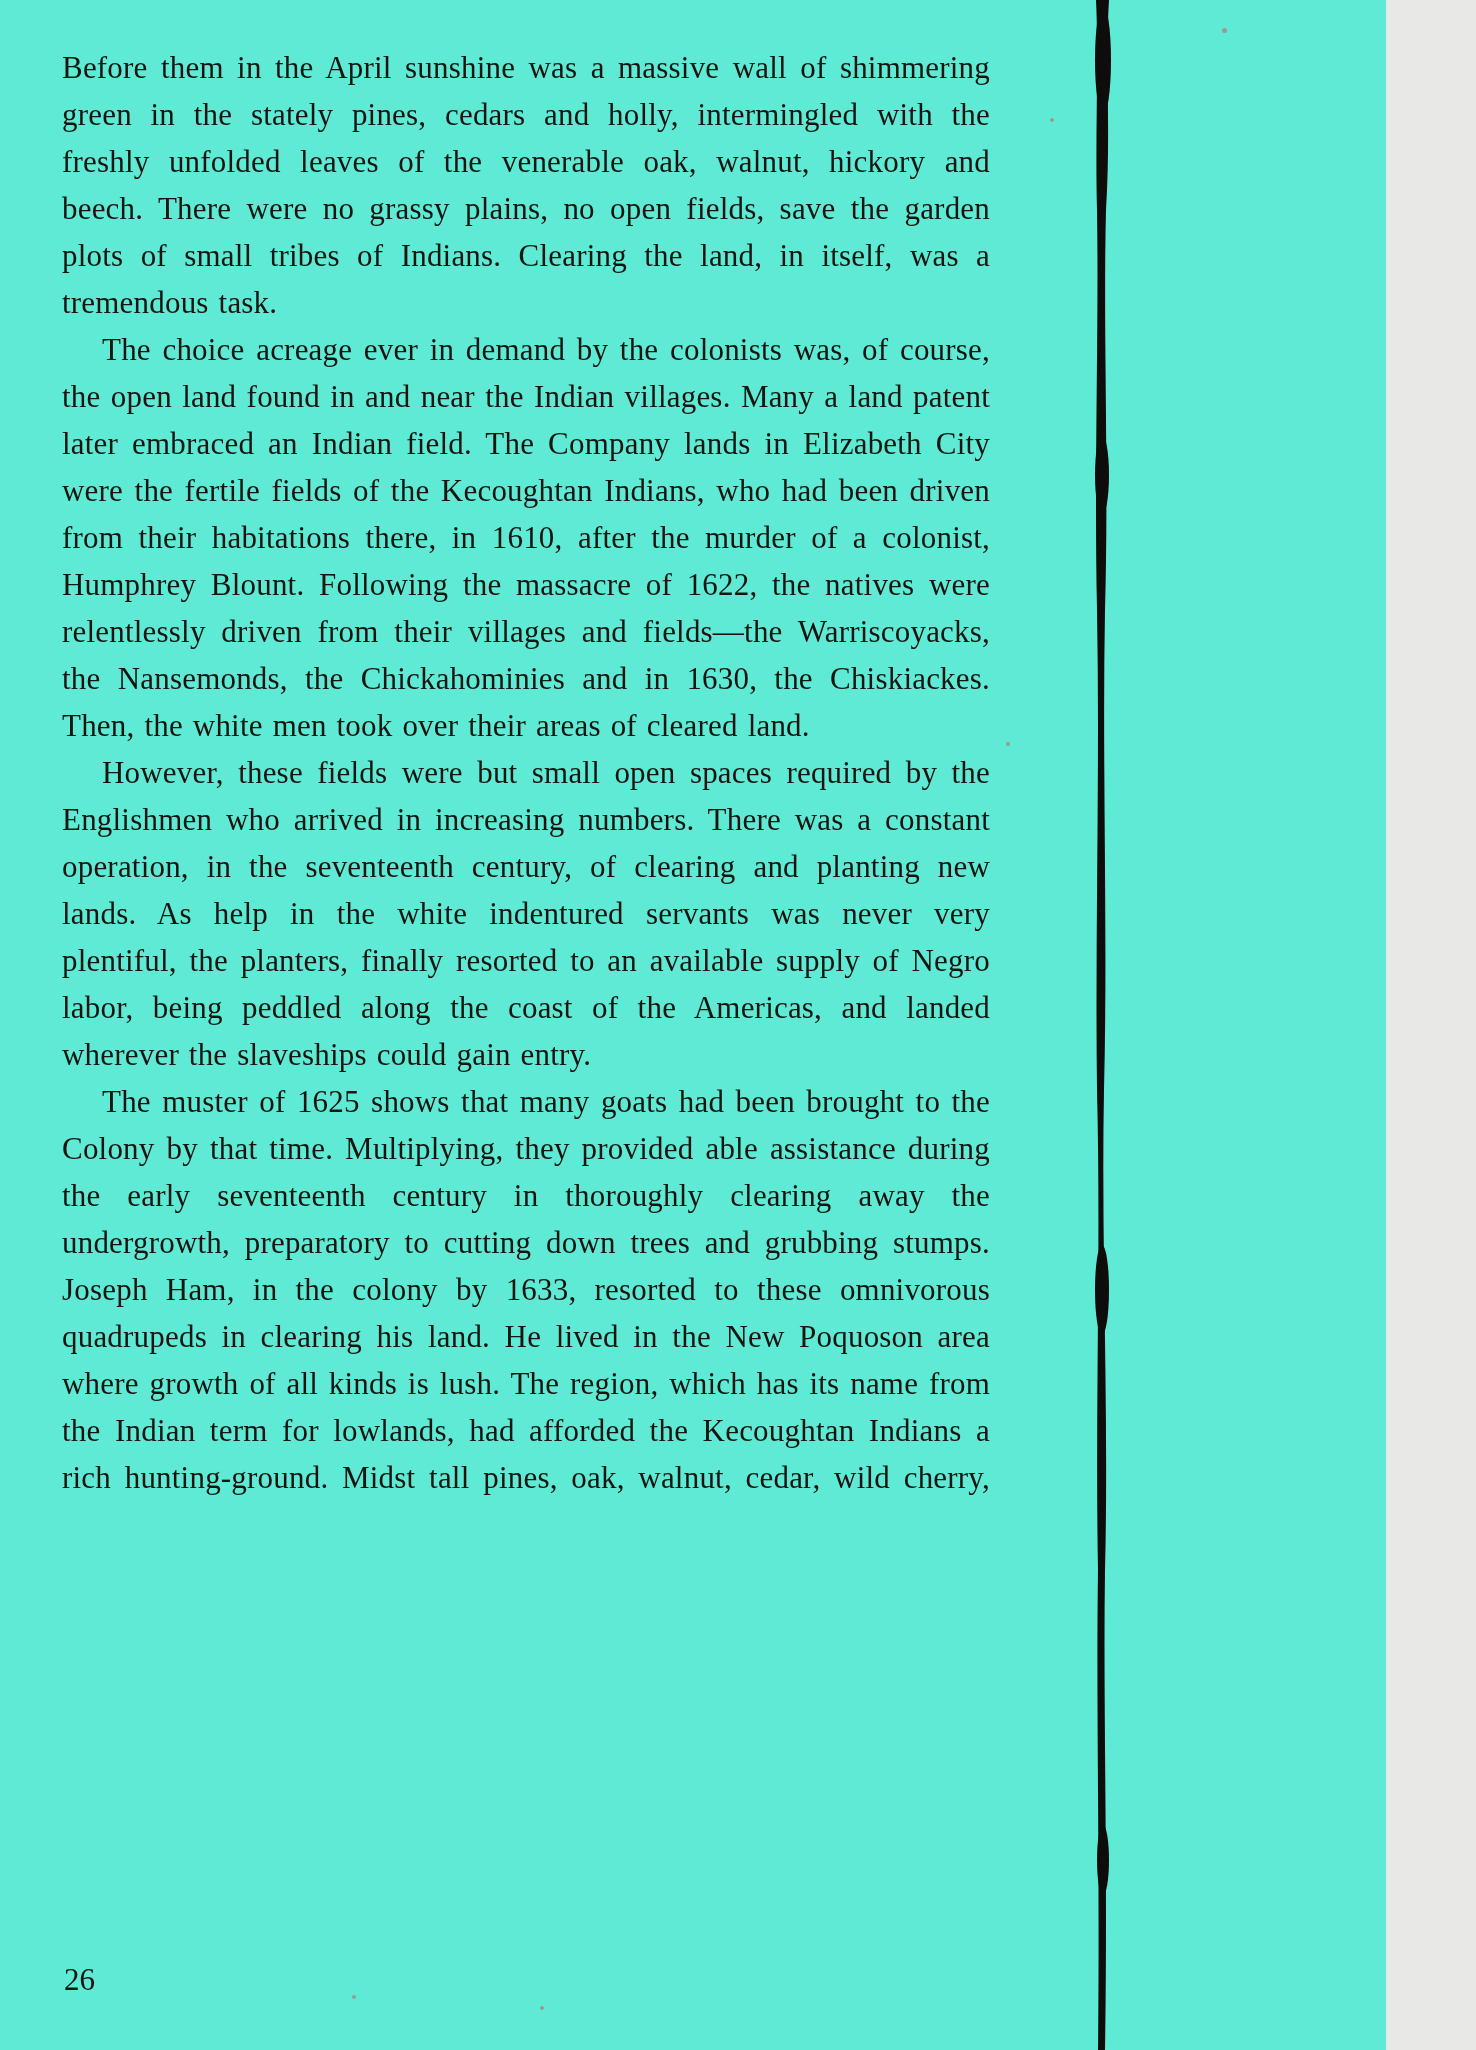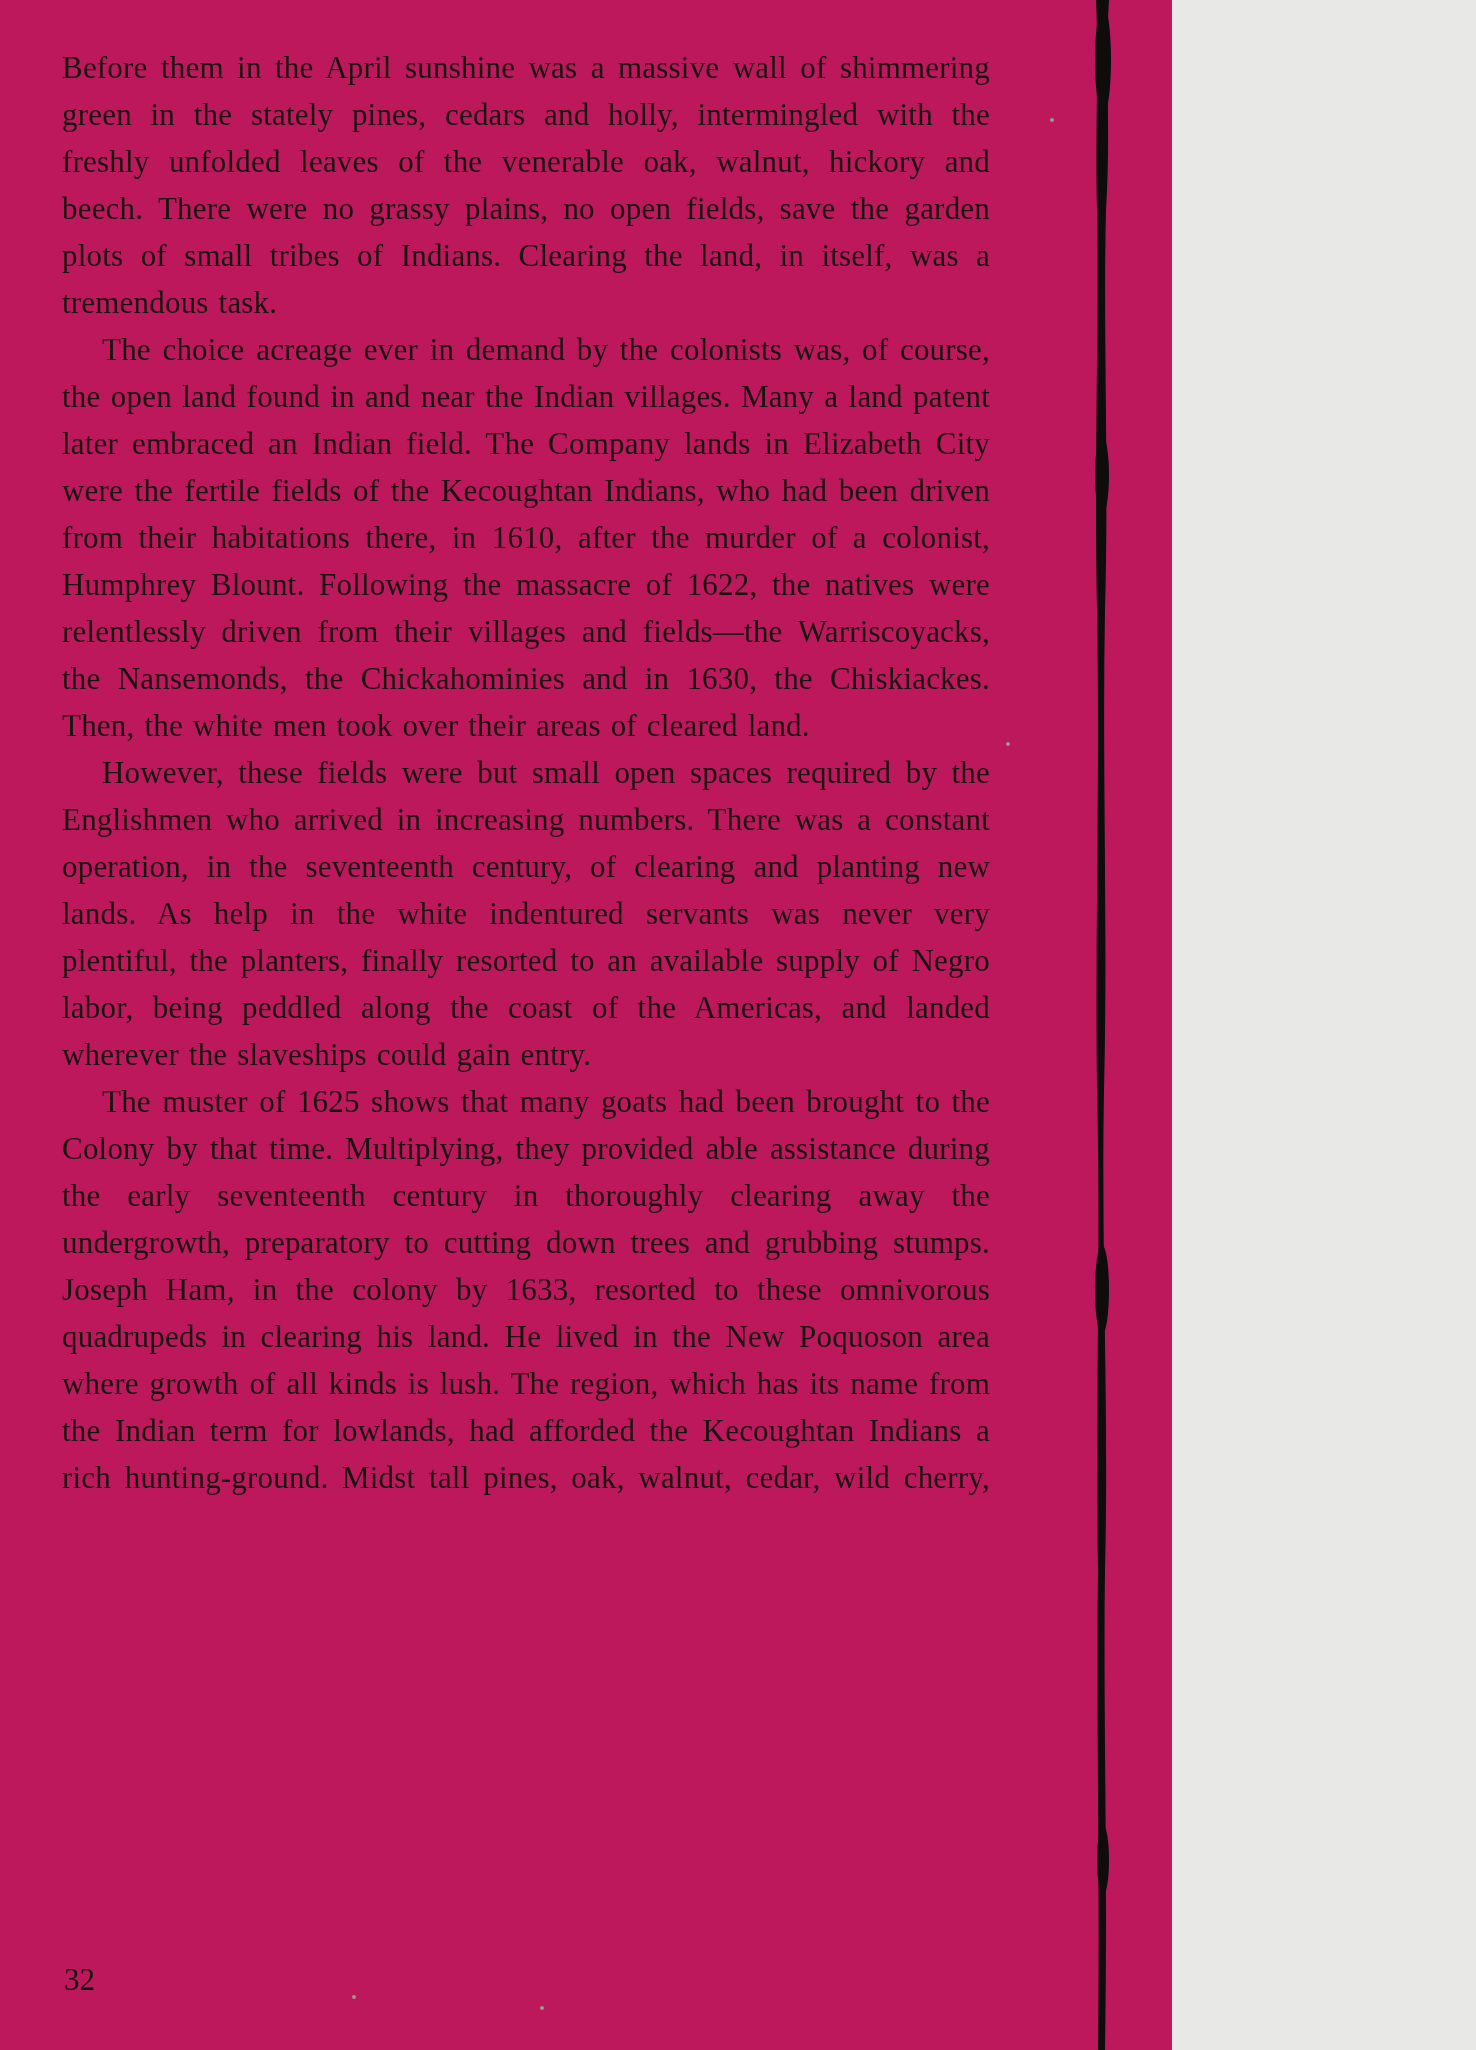--- a/index.html
+++ b/index.html
@@ -2,23 +2,23 @@
 <html><head>
 <meta charset="utf-8">
 <style>
   html, body {
     margin: 0;
     padding: 0;
     background: #e8e8e6;
   }
   .page {
     position: relative;
-    width: 1172px;
+    width: 1386px;
     height: 2050px;
-    background: #be185d;
+    background: #5eead4;
     font-family: "Liberation Serif", "DejaVu Serif", serif;
     color: #181511;
     overflow: hidden;
   }
   .text-block {
     position: absolute;
     left: 62px;
     top: 44px;
     width: 928px;
     font-size: 31px;
@@ -68,21 +68,21 @@
 
 <div class="page">
 
   <div class="text-block">
     <p class="first">Before them in the April sunshine was a massive wall of shimmering green in the stately pines, cedars and holly, intermingled with the freshly unfolded leaves of the venerable oak, walnut, hickory and beech. There were no grassy plains, no open fields, save the garden plots of small tribes of Indians. Clearing the land, in itself, was a tremendous task.</p>
     <p>The choice acreage ever in demand by the colonists was, of course, the open land found in and near the Indian villages. Many a land patent later embraced an Indian field. The Company lands in Elizabeth City were the fertile fields of the Kecoughtan Indians, who had been driven from their habitations there, in 1610, after the murder of a colonist, Humphrey Blount. Following the massacre of 1622, the natives were relentlessly driven from their villages and fields—the Warriscoyacks, the Nansemonds, the Chickahominies and in 1630, the Chiskiackes. Then, the white men took over their areas of cleared land.</p>
     <p>However, these fields were but small open spaces required by the Englishmen who arrived in increasing numbers. There was a constant operation, in the seventeenth century, of clearing and planting new lands. As help in the white indentured servants was never very plentiful, the planters, finally resorted to an available supply of Negro labor, being peddled along the coast of the Americas, and landed wherever the slaveships could gain entry.</p>
     <p class="continues">The muster of 1625 shows that many goats had been brought to the Colony by that time. Multiplying, they provided able assistance during the early seventeenth century in thoroughly clearing away the undergrowth, preparatory to cutting down trees and grubbing stumps. Joseph Ham, in the colony by 1633, resorted to these omnivorous quadrupeds in clearing his land. He lived in the New Poquoson area where growth of all kinds is lush. The region, which has its name from the Indian term for lowlands, had afforded the Kecoughtan Indians a rich hunting-ground. Midst tall pines, oak, walnut, cedar, wild cherry,</p>
   </div>
 
-  <div class="page-number">32</div>
+  <div class="page-number">26</div>
 
   <svg class="edge-artifact" viewBox="0 0 56 2050" preserveAspectRatio="none">
     <path fill="#0e0d0b" d="M20,0 L27,0
          C23,60 29,130 24,210
          C21,330 27,470 23,610
          C20,770 26,930 22,1090
          C19,1250 27,1410 23,1570
          C21,1710 26,1860 23,2050
          L16,2050
          C18,1860 14,1710 16,1570

